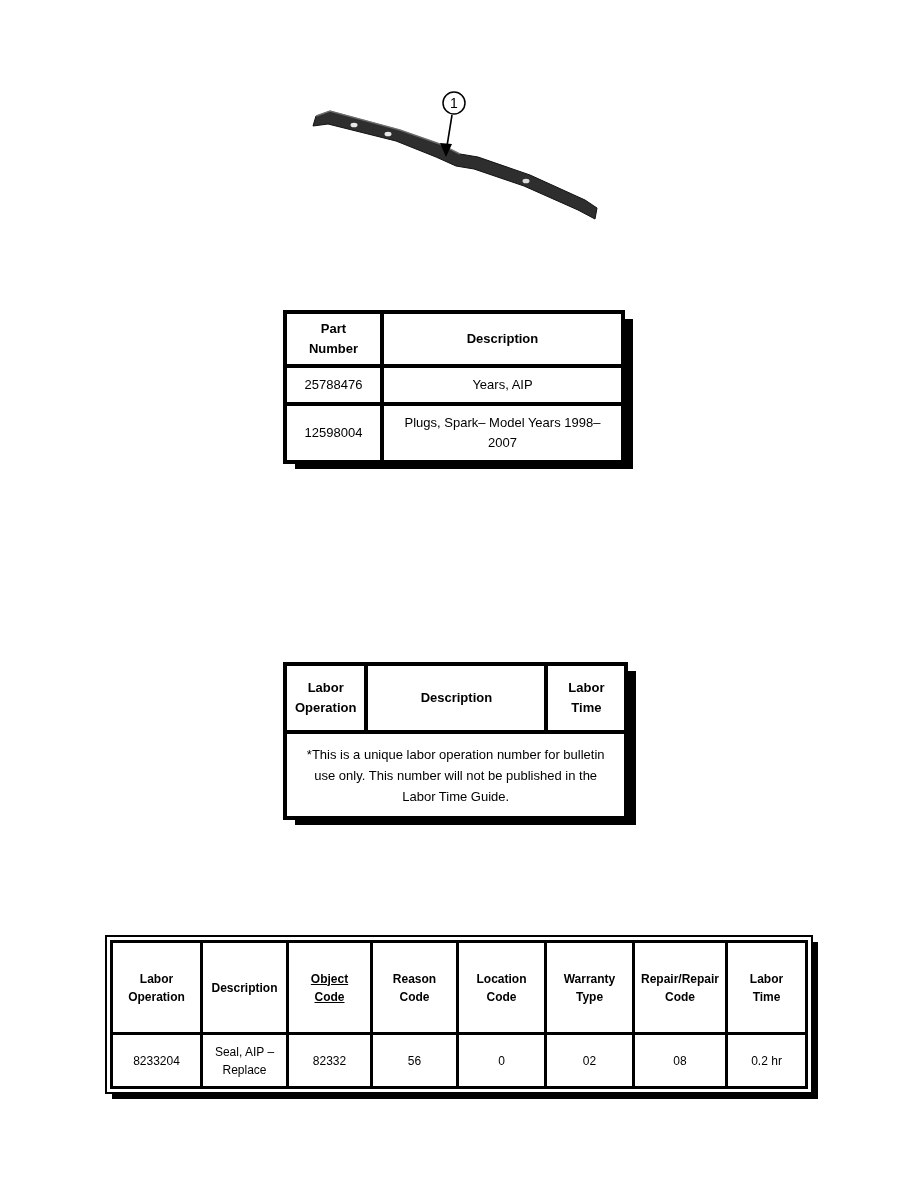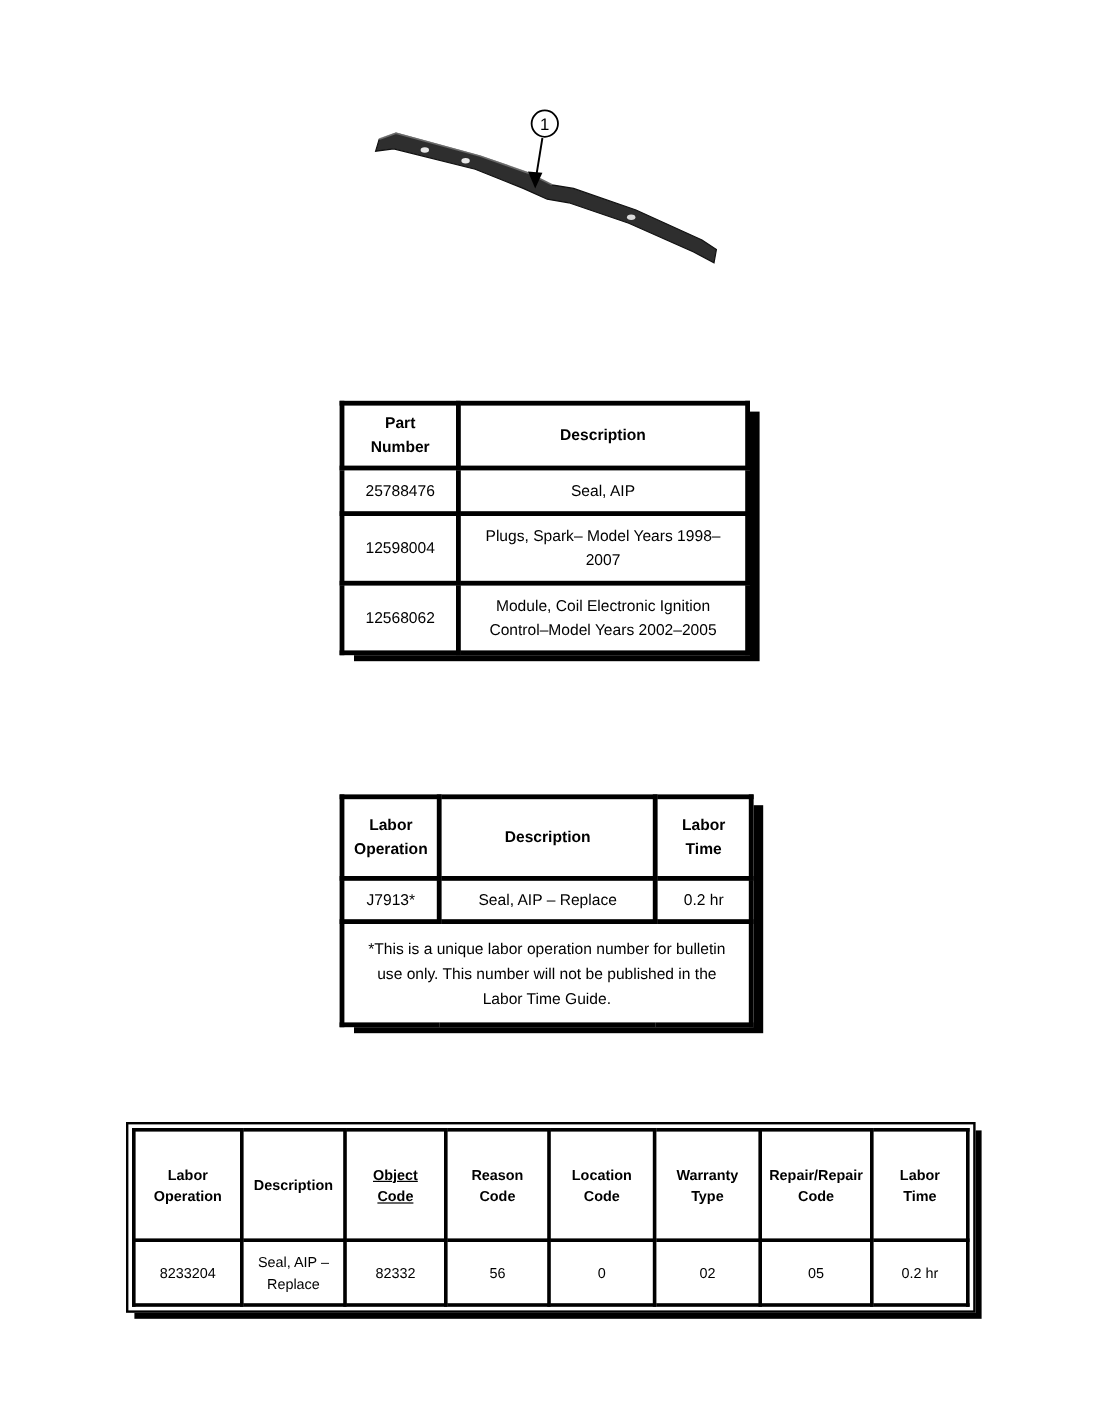--- a/index.html
+++ b/index.html
@@ -23,21 +23,21 @@
     padding: 5px 8px;
     color: #000;
   }
   th { font-weight: bold; }
 
   
   #illustration { left: 290px; top: 78px; width: 330px; height: 150px; }
 
   
   #parts { left: 283px; top: 310px; }
-  #parts table { box-shadow: 10px 7px 0 -2px #000; margin-top: 24px; }
+  #parts table { box-shadow: 10px 7px 0 -2px #000; }
   #parts .c1 { width: 97px; }
   #parts .c2 { width: 241px; }
   #parts thead th { height: 50px; }
   #parts .r-single td { height: 38px; }
   #parts .r-double td { height: 58px; }
 
   
   #labor { left: 283px; top: 662px; }
   #labor table { box-shadow: 10px 7px 0 -2px #000; }
   #labor .c1 { width: 80px; }
@@ -92,49 +92,40 @@
   <table>
     <thead>
       <tr>
         <th class="c1">Part Number</th>
         <th class="c2">Description</th>
       </tr>
     </thead>
     <tbody>
       <tr class="r-single">
         <td>25788476</td>
-        <td>Seal, AIP</td>
+        <td>Years, AIP</td>
       </tr>
       <tr class="r-double">
         <td>12598004</td>
         <td>Plugs, Spark– Model Years 1998–2007</td>
-      </tr>
-      <tr class="r-double">
-        <td>12568062</td>
-        <td>Module, Coil Electronic Ignition Control–Model Years 2002–2005</td>
       </tr>
     </tbody>
   </table>
 </div>
 
 <div id="labor" class="abs">
   <table>
     <thead>
       <tr>
         <th class="c1">Labor Operation</th>
         <th class="c2">Description</th>
         <th class="c3">Labor Time</th>
       </tr>
     </thead>
     <tbody>
-      <tr class="data">
-        <td>J7913*</td>
-        <td>Seal, AIP – Replace</td>
-        <td>0.2 hr</td>
-      </tr>
       <tr class="footnote">
         <td colspan="3">*This is a unique labor operation number for bulletin use only. This number will not be published in the Labor Time Guide.</td>
       </tr>
     </tbody>
   </table>
 </div>
 
 <div id="warranty" class="abs">
   <table>
     <thead>
@@ -150,18 +141,18 @@
       </tr>
     </thead>
     <tbody>
       <tr>
         <td>8233204</td>
         <td>Seal, AIP – Replace</td>
         <td>82332</td>
         <td>56</td>
         <td>0</td>
         <td>02</td>
-        <td>05</td>
+        <td>08</td>
         <td>0.2 hr</td>
       </tr>
     </tbody>
   </table>
 </div>
 
 </body></html>

